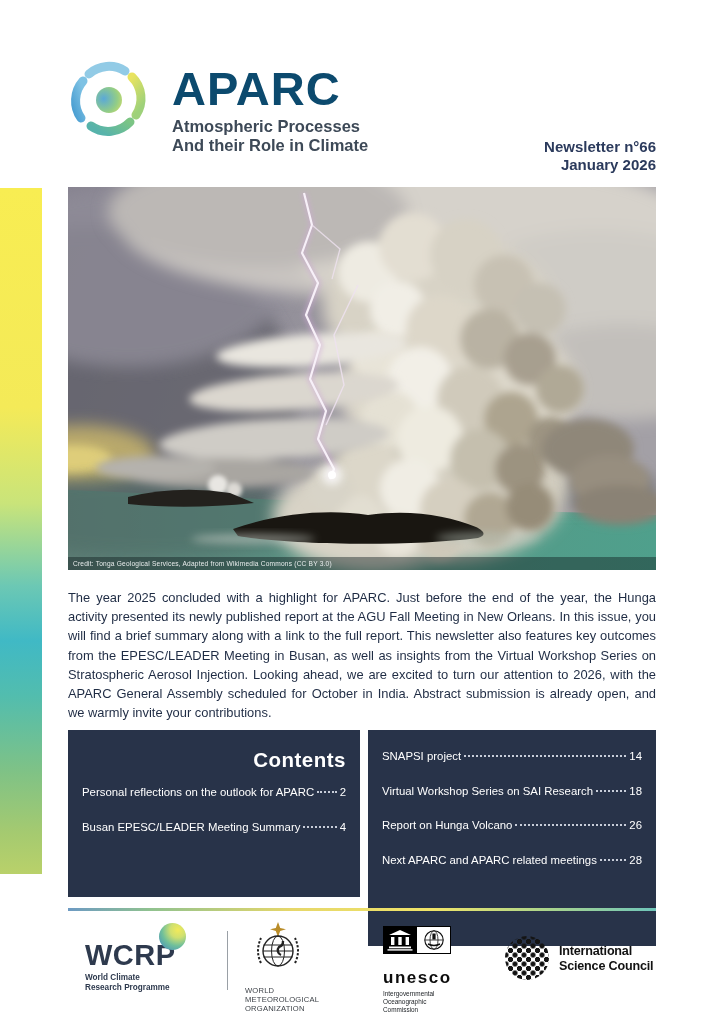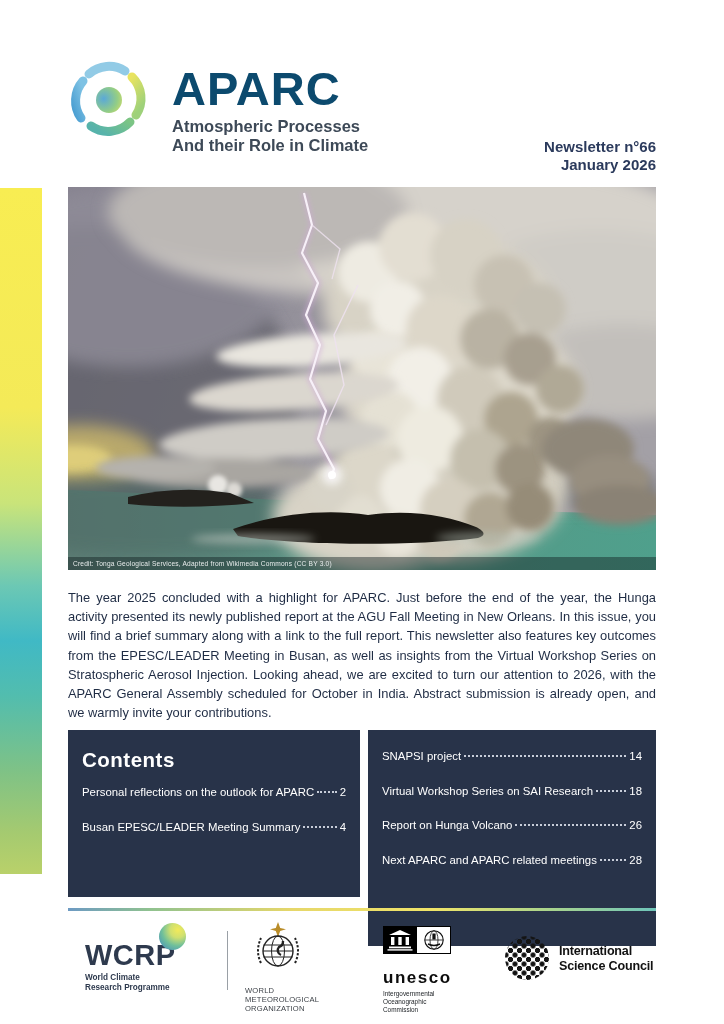--- a/index.html
+++ b/index.html
@@ -25,21 +25,21 @@
     color:#e8ecec; font-size:6.6px; line-height:13px; padding-left:5px; letter-spacing:.2px; }
 
   
   .intro { position:absolute; left:68px; top:588px; width:588px; font-size:12.9px; line-height:19.2px;
     color:#1f2c44; text-align:justify; }
 
   
   .toc-box { position:absolute; background:#283349; color:#fff; }
   .toc-left { left:68px; top:730px; width:292px; height:167px; padding:14px 14px 0 14px; }
   .toc-right { left:368px; top:730px; width:288px; height:216px; padding:20px 14px 0 14px; }
-  .toc-title { text-align:left; font-size:20.5px; font-weight:bold; letter-spacing:.5px; margin:4px 0 14px 0; }
+  .toc-title { text-align:right; font-size:20.5px; font-weight:bold; letter-spacing:.5px; margin:4px 0 14px 0; }
   .toc-row { display:flex; align-items:baseline; font-size:11.4px; margin-bottom:22.5px; white-space:nowrap; }
   .toc-leader { flex:1; border-bottom:2px dotted #c8cdd9; margin:0 3px; transform:translateY(-3px); min-width:6px; }
   .toc-page { flex:none; }
 
   
   .footer-line { position:absolute; left:68px; top:908px; width:588px; height:3px;
     background:linear-gradient(90deg,#6d9ac3 0%,#90c28f 14%,#e6d76a 38%,#f0e468 62%,#a9d48d 82%,#6ec5ba 100%); }
 
   .wcrp-block { position:absolute; left:85px; top:926px; width:130px; }
   .wcrp-sphere { position:absolute; left:74px; top:-3px; width:27px; height:27px; border-radius:50%;

